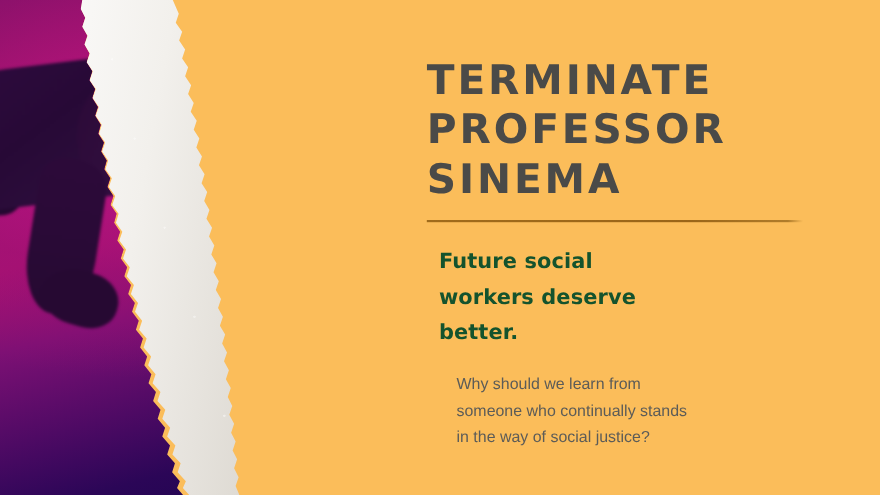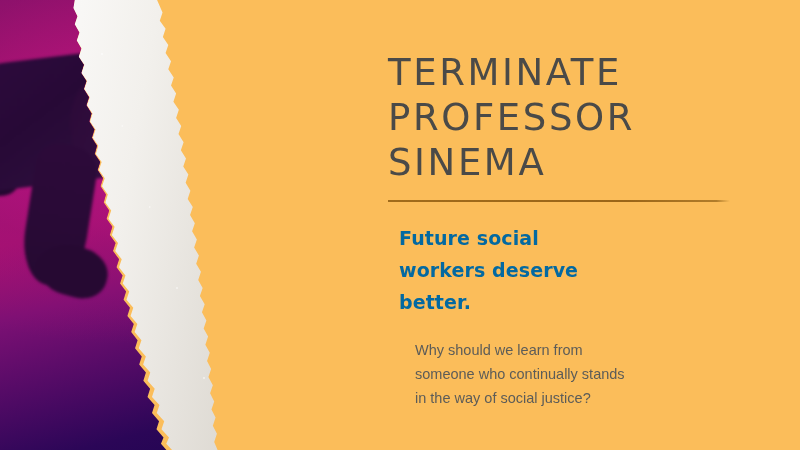--- a/index.html
+++ b/index.html
@@ -205,42 +205,42 @@
 
   .headline {
     position: absolute;
     left: 0;
     top: 50px;
     width: 330px;
     margin: 0;
     color: #4A4A48;
     font-family: "DejaVu Sans", sans-serif;
     font-size: 37px;
-    font-weight: 400;
+    font-weight: 700;
     line-height: 45px;
     letter-spacing: 2.6px;
     text-transform: uppercase;
   }
 
   .divider {
     position: absolute;
     left: 0;
     top: 200px;
     width: 342px;
     height: 2px;
     background: linear-gradient(90deg, #A06B1B 0%, #9A6518 70%, #B07C2A 96%, rgba(176,124,42,0) 100%);
   }
 
   .subheading {
     position: absolute;
     left: 11px;
     top: 222px;
     width: 230px;
     margin: 0;
-    color: #0369a1;
+    color: #14532d;
     font-family: "DejaVu Sans", sans-serif;
     font-size: 19px;
     font-weight: 700;
     line-height: 32px;
     letter-spacing: 0.1px;
   }
 
   .body-text {
     position: absolute;
     left: 11px;

